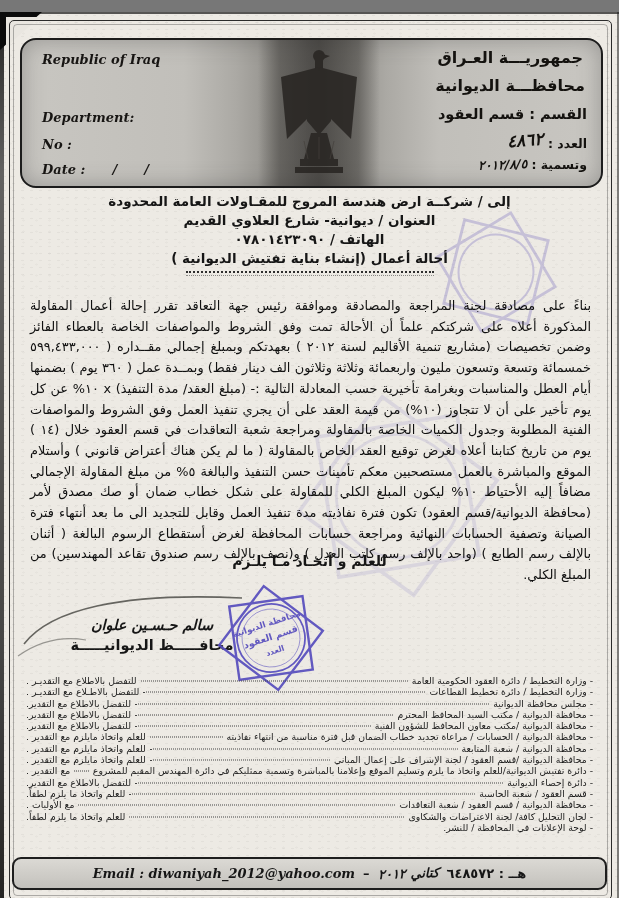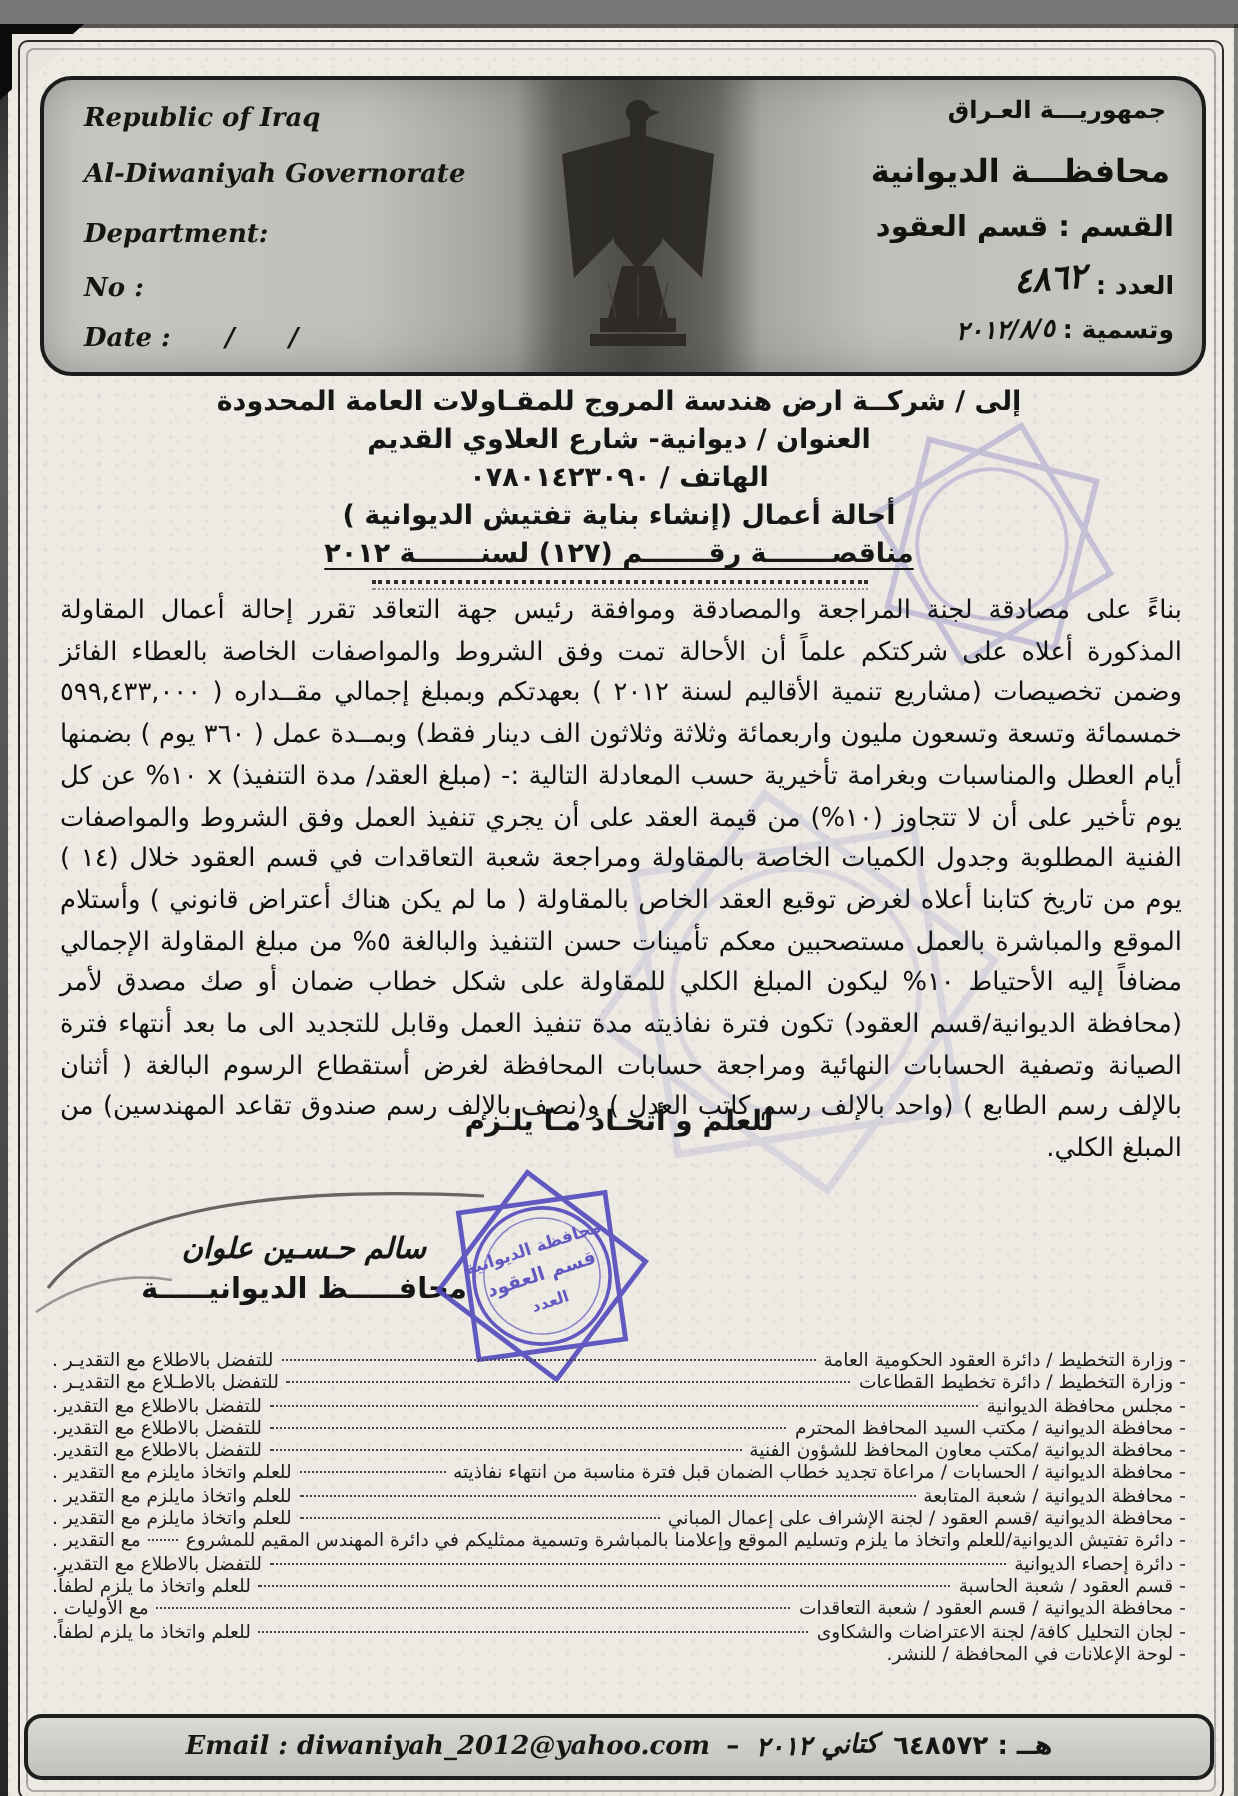--- a/index.html
+++ b/index.html
@@ -24,21 +24,21 @@
 
   
   .hdr{position:absolute;left:20px;top:26px;width:579px;height:146px;border:2px solid #1c1c1c;border-radius:16px;overflow:hidden;
     background:linear-gradient(90deg,#c8c6c1 0%,#c1bfba 28%,#aba9a4 37%,#918f8a 44%,#858380 50%,#918f8a 56%,#aba9a4 63%,#c1bfba 72%,#c8c6c1 100%);
     box-shadow:inset 0 0 22px rgba(60,60,60,.35);}
   .hdr-band{position:absolute;left:236px;top:0;width:122px;height:100%;
     background:linear-gradient(90deg,rgba(50,48,45,0) 0%,rgba(50,48,45,.45) 18%,rgba(38,36,33,.6) 50%,rgba(50,48,45,.45) 82%,rgba(50,48,45,0) 100%);}
   .eng{position:absolute;font-family:"DejaVu Serif",serif;font-style:italic;font-weight:bold;font-size:13px;color:#171513;white-space:pre;}
   .e1{left:20px;top:12px}.e2{left:20px;top:40px}.e3{left:20px;top:70px}.e4{left:20px;top:97px}.e5{left:20px;top:122px}
   .arb{position:absolute;direction:rtl;font-weight:bold;color:#14120f;white-space:nowrap;}
-  .a1{right:18px;top:8px;font-size:12px}.a2{right:16px;top:36px;font-size:16px}.a3{right:14px;top:66px;font-size:14.5px}
+  .a1{right:18px;top:8px;font-size:16px}.a2{right:16px;top:36px;font-size:16px}.a3{right:14px;top:66px;font-size:14.5px}
   .a4{right:14px;top:92px;font-size:12.5px}.a5{right:14px;top:117px;font-size:12.5px}
   .hand{display:inline-block;font-size:17px;font-weight:600;letter-spacing:3px;transform:rotate(-5deg) translateY(-2px);font-style:italic;}
   .hand2{display:inline-block;font-weight:600;transform:rotate(-2deg);font-style:italic;}
 
   
   .addr{position:absolute;left:0;right:0;top:180px;text-align:center;direction:rtl;font-weight:bold;}
   .addr div{font-size:13.5px;line-height:19px;}
   .addr .tender{text-decoration:underline;text-underline-offset:3px;}
   .dotsep{width:248px;margin:3px auto 0;border-top:2px dotted #2e2e2e;height:2px;border-bottom:1px dotted rgba(46,46,46,.5);}
 
@@ -101,21 +101,20 @@
         <rect x="27" y="124" width="48" height="6"></rect>
       </g>
       <g stroke="#44403c" stroke-width="1" opacity="0.7">
         <line x1="40" y1="116" x2="36" y2="98"></line>
           <line x1="51" y1="116" x2="51" y2="94"></line>
           <line x1="62" y1="116" x2="66" y2="98"></line>
       </g>
     </svg>
 
     <div class="eng e1">Republic of Iraq</div>
-    <div class="eng e2">Al-Diwaniyah Governorate</div>
     <div class="eng e3">Department:</div>
     <div class="eng e4">No :</div>
     <div class="eng e5">Date :      /      /</div>
 
     <div class="arb a1">جمهوريـــة العـراق</div>
     <div class="arb a2">محافظـــة الديوانية</div>
     <div class="arb a3">القسم : قسم العقود</div>
     <div class="arb a4">
       <span>العدد :</span>
       <span class="hand">٤٨٦٢</span>
@@ -135,21 +134,20 @@
     <rect x="22" y="22" width="76" height="76" fill="none" stroke="#6d63bb" stroke-width="2"></rect>
     <rect x="22" y="22" width="76" height="76" fill="none" stroke="#6d63bb" stroke-width="2" transform="rotate(45 60 60)"></rect>
     <circle cx="60" cy="60" r="33" fill="none" stroke="#6d63bb" stroke-width="1.5"></circle>
   </svg>
 
   <div class="addr">
     <div>إلى / شركــة ارض هندسة المروج للمقـاولات العامة المحدودة</div>
     <div>العنوان / ديوانية- شارع العلاوي القديم</div>
     <div>الهاتف / ٠٧٨٠١٤٢٣٠٩٠</div>
     <div>أحالة أعمال (إنشاء بناية تفتيش الديوانية )</div>
-    <div class="tender">مناقصـــــــة رقـــــــم (١٢٧) لسنـــــــة ٢٠١٢</div>
     <div class="dotsep"></div>
   </div>
 
   <div class="para">بناءً على مصادقة لجنة المراجعة والمصادقة وموافقة رئيس جهة التعاقد تقرر إحالة أعمال المقاولة المذكورة أعلاه على شركتكم علماً أن الأحالة تمت وفق الشروط والمواصفات الخاصة بالعطاء الفائز وضمن تخصيصات (مشاريع تنمية الأقاليم لسنة ٢٠١٢ ) بعهدتكم وبمبلغ إجمالي مقــداره ( ٥٩٩,٤٣٣,٠٠٠ خمسمائة وتسعة وتسعون مليون واربعمائة وثلاثة وثلاثون الف دينار فقط) وبمــدة عمل ( ٣٦٠ يوم ) بضمنها أيام العطل والمناسبات وبغرامة تأخيرية حسب المعادلة التالية :- (مبلغ العقد/ مدة التنفيذ) x ١٠% عن كل يوم تأخير على أن لا تتجاوز (١٠%) من قيمة العقد على أن يجري تنفيذ العمل وفق الشروط والمواصفات الفنية المطلوبة وجدول الكميات الخاصة بالمقاولة ومراجعة شعبة التعاقدات في قسم العقود خلال (١٤ ) يوم من تاريخ كتابنا أعلاه لغرض توقيع العقد الخاص بالمقاولة ( ما لم يكن هناك أعتراض قانوني ) وأستلام الموقع والمباشرة بالعمل مستصحبين معكم تأمينات حسن التنفيذ والبالغة ٥% من مبلغ المقاولة الإجمالي مضافاً إليه الأحتياط ١٠% ليكون المبلغ الكلي للمقاولة على شكل خطاب ضمان أو صك مصدق لأمر (محافظة الديوانية/قسم العقود) تكون فترة نفاذيته مدة تنفيذ العمل وقابل للتجديد الى ما بعد أنتهاء فترة الصيانة وتصفية الحسابات النهائية ومراجعة حسابات المحافظة لغرض أستقطاع الرسوم البالغة ( أثنان بالإلف رسم الطابع ) (واحد بالإلف رسم كاتب العدل ) و(نصف بالإلف رسم صندوق تقاعد المهندسين) من المبلغ الكلي.</div>
 
   <div class="closing1">للعلم و أتخـاذ مـا يلـزم</div>
 
   <svg class="flourish" viewBox="0 0 236 86">
     <path d="M8 62 C34 28 104 10 226 16" fill="none" stroke="#44443f" stroke-width="1.6" opacity="0.8"></path>
     <path d="M2 74 C22 60 46 54 70 58" fill="none" stroke="#44443f" stroke-width="1.2" opacity="0.5"></path>

